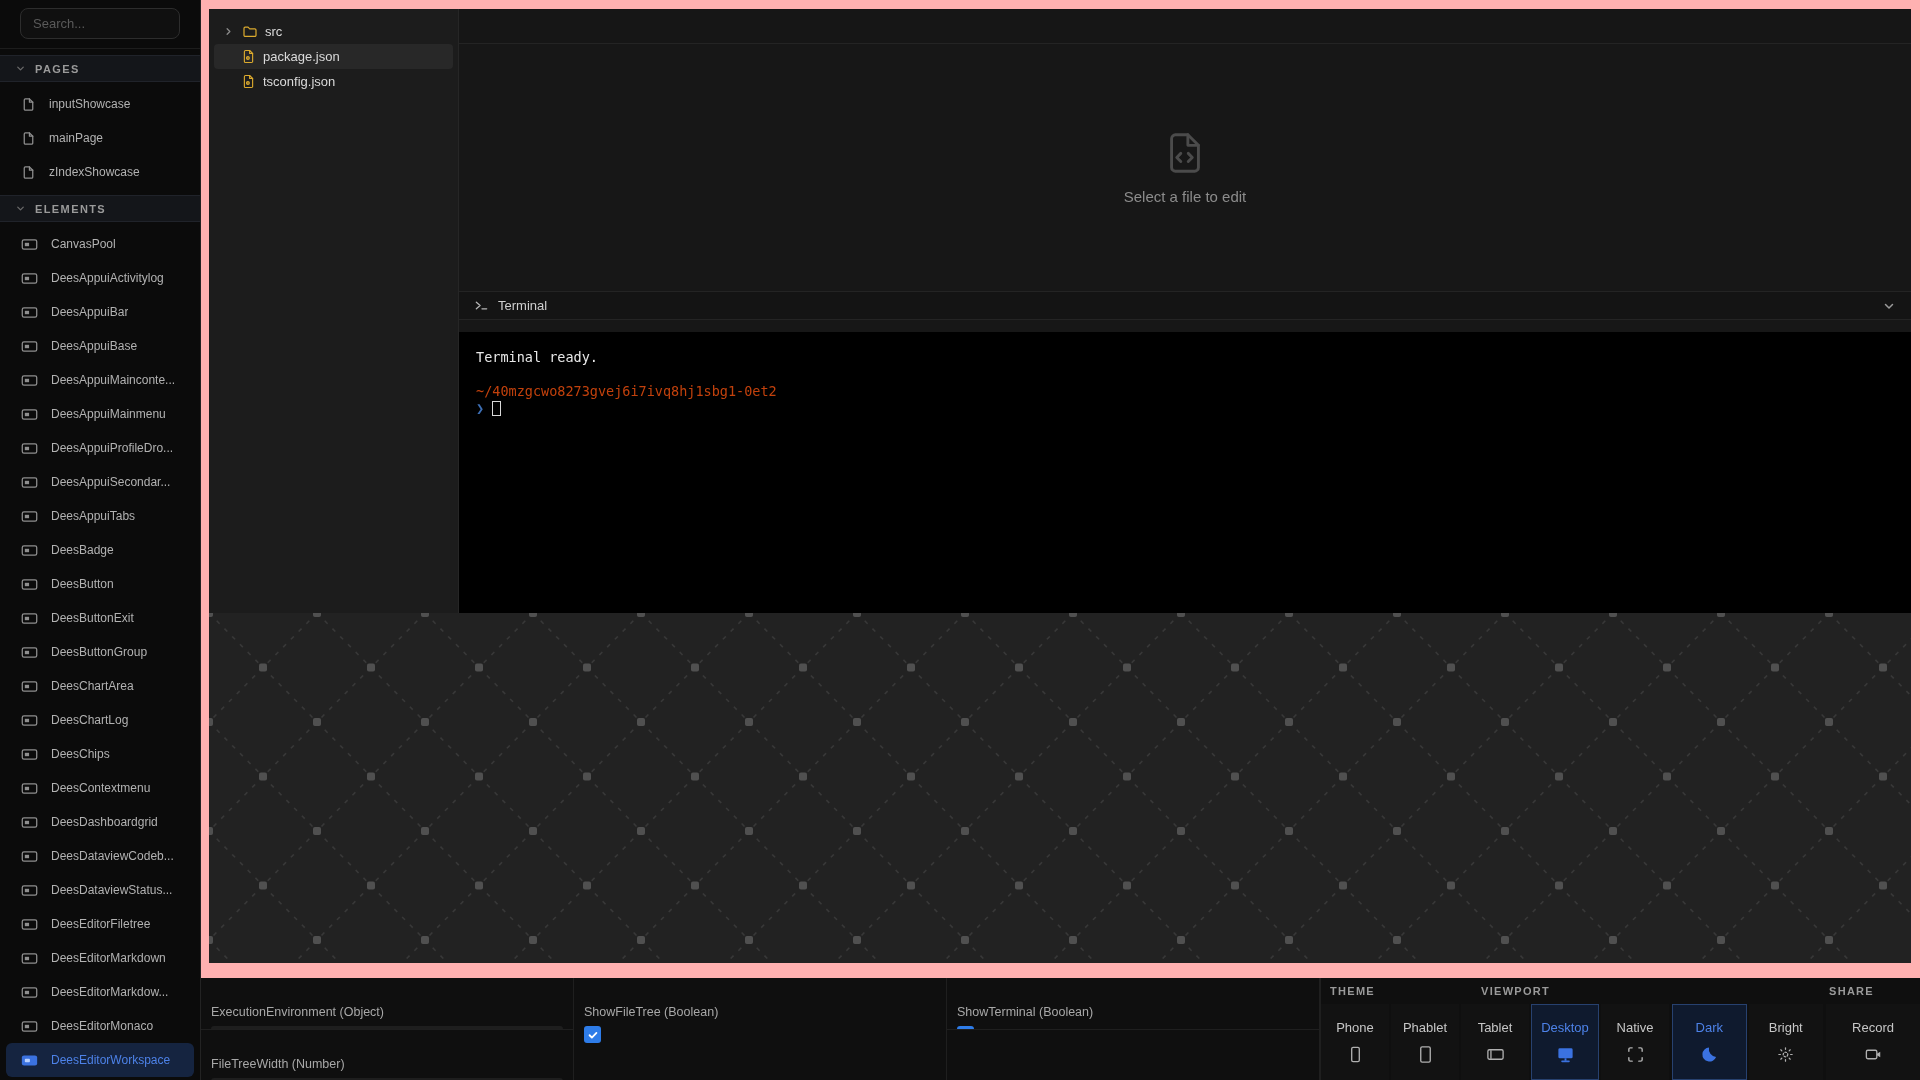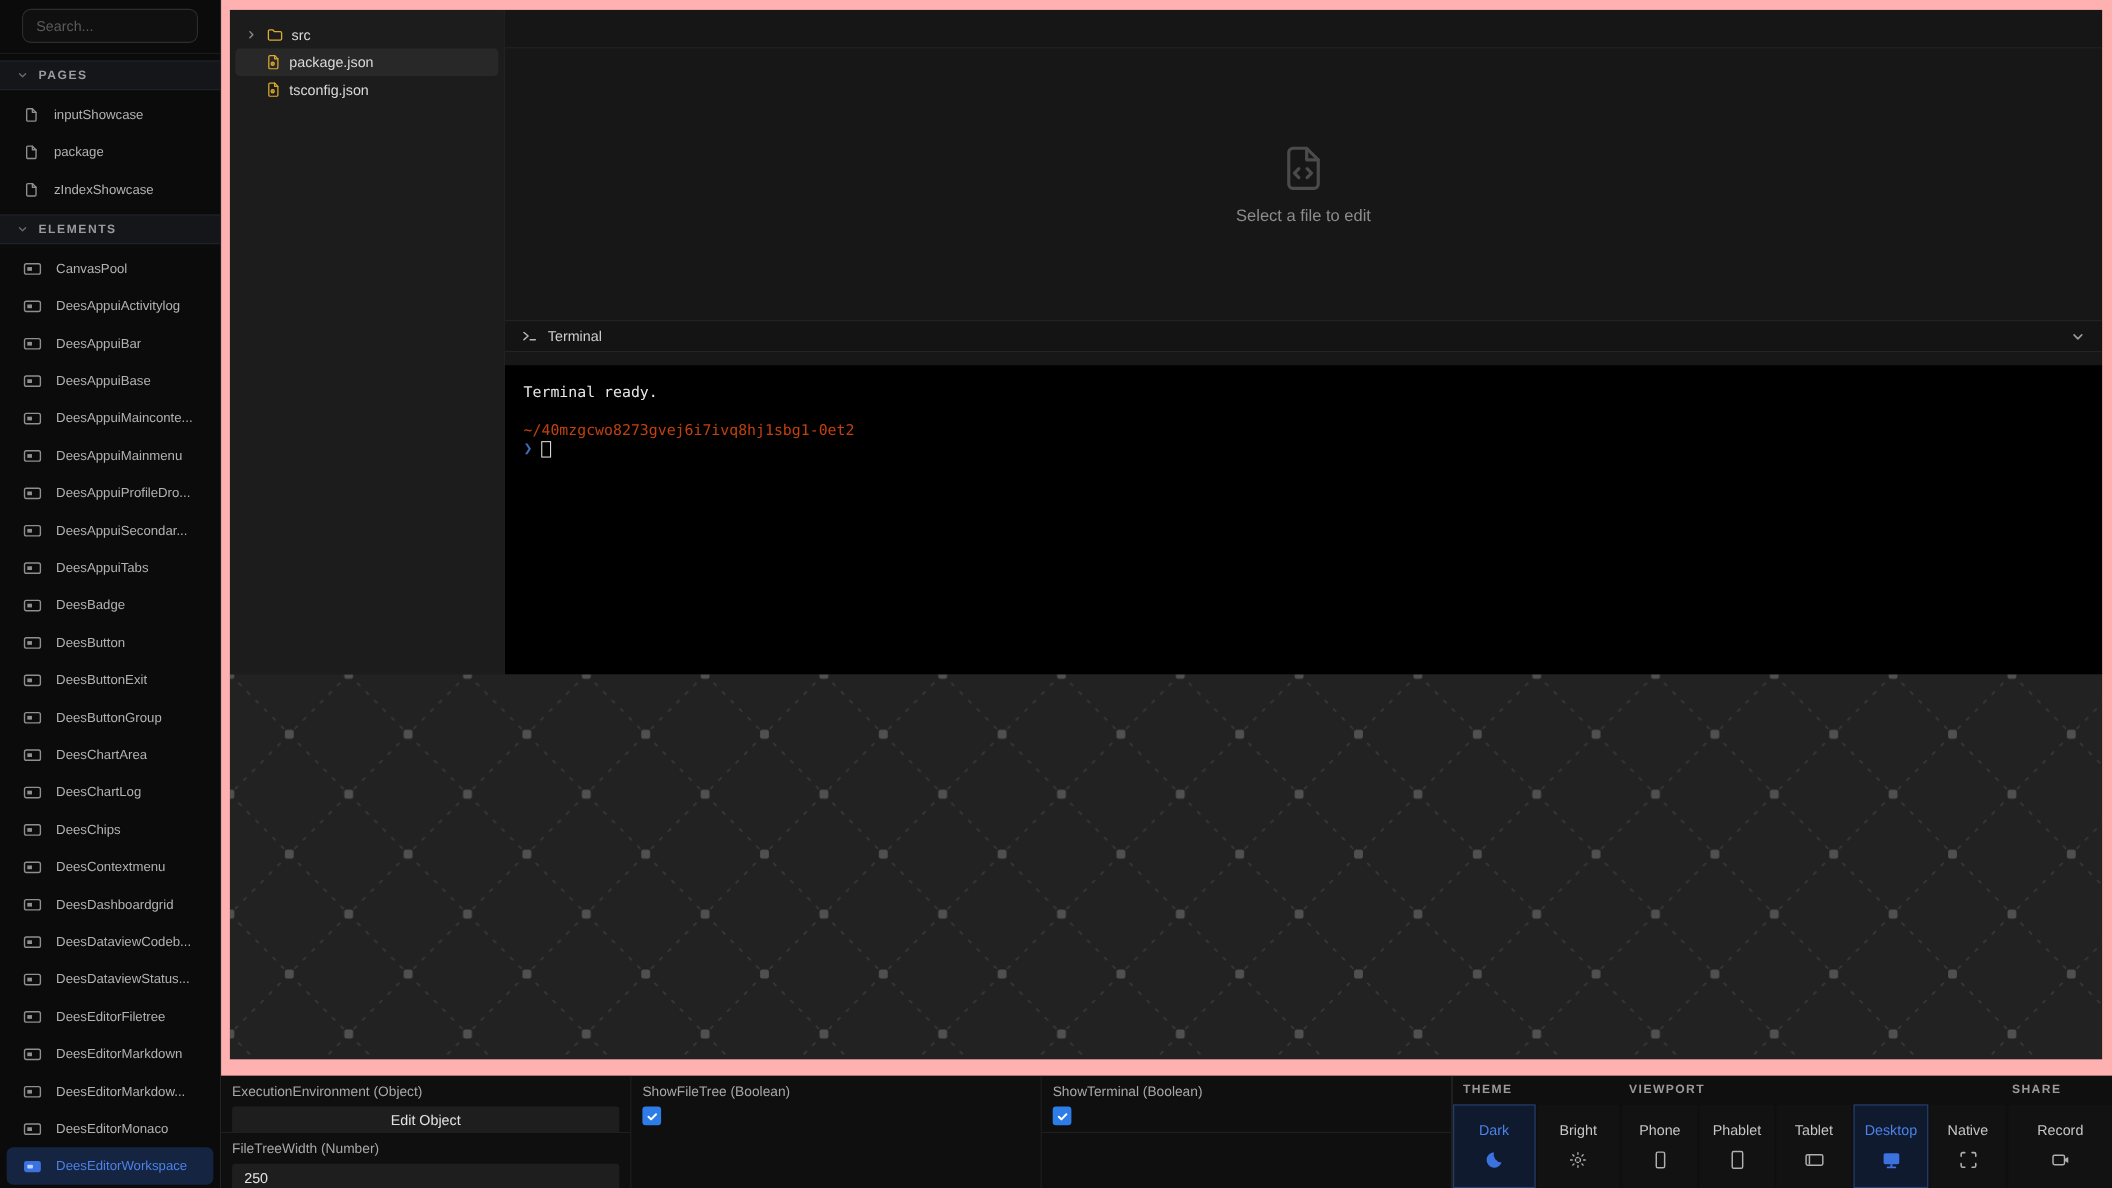--- a/index.html
+++ b/index.html
@@ -69,21 +69,21 @@
   .t-cursor { display:inline-block; width:9px; height:15px; border:1.5px solid #d8d8d8; }
 
   
   .canvas { flex:1; position:relative; overflow:hidden; }
   .canvas svg { position:absolute; inset:0; }
 
   
   .props { flex:1; background:#0f0f0f; display:flex; min-height:0; overflow:hidden; }
   .prop-col { width:373px; flex:none; border-right:1px solid #1f1f1f; display:flex;
               flex-direction:column; }
-  .prop-cell { flex:1; padding:7px 10px 0; border-bottom:1px solid #1f1f1f; overflow:hidden; }
+  .prop-cell { flex:1; padding:7px 10px 0; border-bottom:1px solid #1f1f1f; overflow:hidden;margin-top:20px; }
   .prop-cell:last-child { border-bottom:none; }
   .prop-label { font-size:12.5px; color:#a8a8a8; margin-bottom:7px; white-space:nowrap; }
   .edit-btn { width:100%; height:25px; background:#1e1e1e; border:none; border-radius:3px;
               color:#e3e3e3; font-size:13px; cursor:pointer; font-family:inherit; }
   .prop-input { width:100%; height:25px; background:#1e1e1e; border:none; border-radius:3px;
                 color:#e3e3e3; font-size:13px; padding:0 11px; outline:none; font-family:inherit; }
   .checkbox { width:17px; height:17px; background:#2e7ce8; border-radius:3px; display:flex;
               align-items:center; justify-content:center; cursor:pointer; }
 
   
@@ -137,21 +137,21 @@
             </span>
             <span class="lbl">inputShowcase</span>
           </div>
           <div class="side-item">
             <span class="icn" style="display: flex;">
               <svg width="15" height="15" viewBox="0 0 24 24" fill="none" stroke="currentColor" stroke-width="2" stroke-linecap="round" stroke-linejoin="round">
                 <path d="M13.5 3H7a1.8 1.8 0 0 0-1.8 1.8v14.4A1.8 1.8 0 0 0 7 21h10a1.8 1.8 0 0 0 1.8-1.8V8.3z"></path>
                 <path d="M13.5 3v5.3h5.3"></path>
               </svg>
             </span>
-            <span class="lbl">package</span>
+            <span class="lbl">mainPage</span>
           </div>
           <div class="side-item">
             <span class="icn" style="display: flex;">
               <svg width="15" height="15" viewBox="0 0 24 24" fill="none" stroke="currentColor" stroke-width="2" stroke-linecap="round" stroke-linejoin="round">
                 <path d="M13.5 3H7a1.8 1.8 0 0 0-1.8 1.8v14.4A1.8 1.8 0 0 0 7 21h10a1.8 1.8 0 0 0 1.8-1.8V8.3z"></path>
                 <path d="M13.5 3v5.3h5.3"></path>
               </svg>
             </span>
             <span class="lbl">zIndexShowcase</span>
           </div>
@@ -534,39 +534,20 @@
         <div class="prop-cell"></div>
       </div>
 
       <div class="controls">
         <div class="ctl-headers">
           <div class="hd hd-theme">THEME</div>
           <div class="hd hd-viewport">VIEWPORT</div>
           <div class="hd hd-share">SHARE</div>
         </div>
         <div class="ctl-tiles">
-          <div class="grp grp-theme" id="grp-theme">
-              <div class="tile selected">
-                <span>Dark</span>
-                <span class="ticn" style="display: flex;">
-                  <svg width="19" height="19" viewBox="0 0 20 20">
-                    <path d="M9.5 2.6a7.4 7.4 0 1 0 7.4 9.9A8.2 8.2 0 0 1 9.5 2.6z" fill="currentColor"></path>
-                  </svg>
-                </span>
-              </div>
-              <div class="tile">
-                <span>Bright</span>
-                <span class="ticn" style="display: flex;">
-                  <svg width="19" height="19" viewBox="0 0 20 20" fill="none" stroke="currentColor" stroke-width="1.3" stroke-linecap="round">
-                    <circle cx="10" cy="10" r="2.4" stroke-dasharray="1.6 1.6"></circle>
-                    <path d="M10 3v1.6M10 15.4V17M3 10h1.6M15.4 10H17M5.05 5.05l1.1 1.1M13.85 13.85l1.1 1.1M14.95 5.05l-1.1 1.1M6.15 13.85l-1.1 1.1"></path>
-                  </svg>
-                </span>
-              </div>
-            </div>
           <div class="grp grp-viewport" id="grp-viewport">
               <div class="tile">
                 <span>Phone</span>
                 <span class="ticn" style="display: flex;">
                   <svg width="19" height="19" viewBox="0 0 20 20" fill="none" stroke="currentColor" stroke-width="1.4">
                     <rect x="6" y="2.5" width="8" height="15" rx="1.5"></rect>
                   </svg>
                 </span>
               </div>
               <div class="tile">
@@ -598,20 +579,39 @@
               </div>
               <div class="tile">
                 <span>Native</span>
                 <span class="ticn" style="display: flex;">
                   <svg width="19" height="19" viewBox="0 0 20 20" fill="none" stroke="currentColor" stroke-width="1.5" stroke-linecap="round" stroke-linejoin="round">
                     <path d="M3 6.5V4.5A1.5 1.5 0 0 1 4.5 3h2M13.5 3h2A1.5 1.5 0 0 1 17 4.5v2M17 13.5v2a1.5 1.5 0 0 1-1.5 1.5h-2M6.5 17h-2A1.5 1.5 0 0 1 3 15.5v-2"></path>
                   </svg>
                 </span>
               </div>
             </div>
+          <div class="grp grp-theme" id="grp-theme">
+              <div class="tile selected">
+                <span>Dark</span>
+                <span class="ticn" style="display: flex;">
+                  <svg width="19" height="19" viewBox="0 0 20 20">
+                    <path d="M9.5 2.6a7.4 7.4 0 1 0 7.4 9.9A8.2 8.2 0 0 1 9.5 2.6z" fill="currentColor"></path>
+                  </svg>
+                </span>
+              </div>
+              <div class="tile">
+                <span>Bright</span>
+                <span class="ticn" style="display: flex;">
+                  <svg width="19" height="19" viewBox="0 0 20 20" fill="none" stroke="currentColor" stroke-width="1.3" stroke-linecap="round">
+                    <circle cx="10" cy="10" r="2.4" stroke-dasharray="1.6 1.6"></circle>
+                    <path d="M10 3v1.6M10 15.4V17M3 10h1.6M15.4 10H17M5.05 5.05l1.1 1.1M13.85 13.85l1.1 1.1M14.95 5.05l-1.1 1.1M6.15 13.85l-1.1 1.1"></path>
+                  </svg>
+                </span>
+              </div>
+            </div>
           <div class="grp grp-share" id="grp-share">
               <div class="tile">
                 <span>Record</span>
                 <span class="ticn" style="display: flex;">
                   <svg width="19" height="19" viewBox="0 0 20 20" fill="none" stroke="currentColor" stroke-width="1.4" stroke-linejoin="round">
                     <rect x="2.5" y="5.5" width="11" height="9" rx="1.5"></rect>
                     <path d="M13.5 10.8V9.2l3.6-2v5.6z" fill="currentColor" stroke="none"></path>
                   </svg>
                 </span>
               </div>

